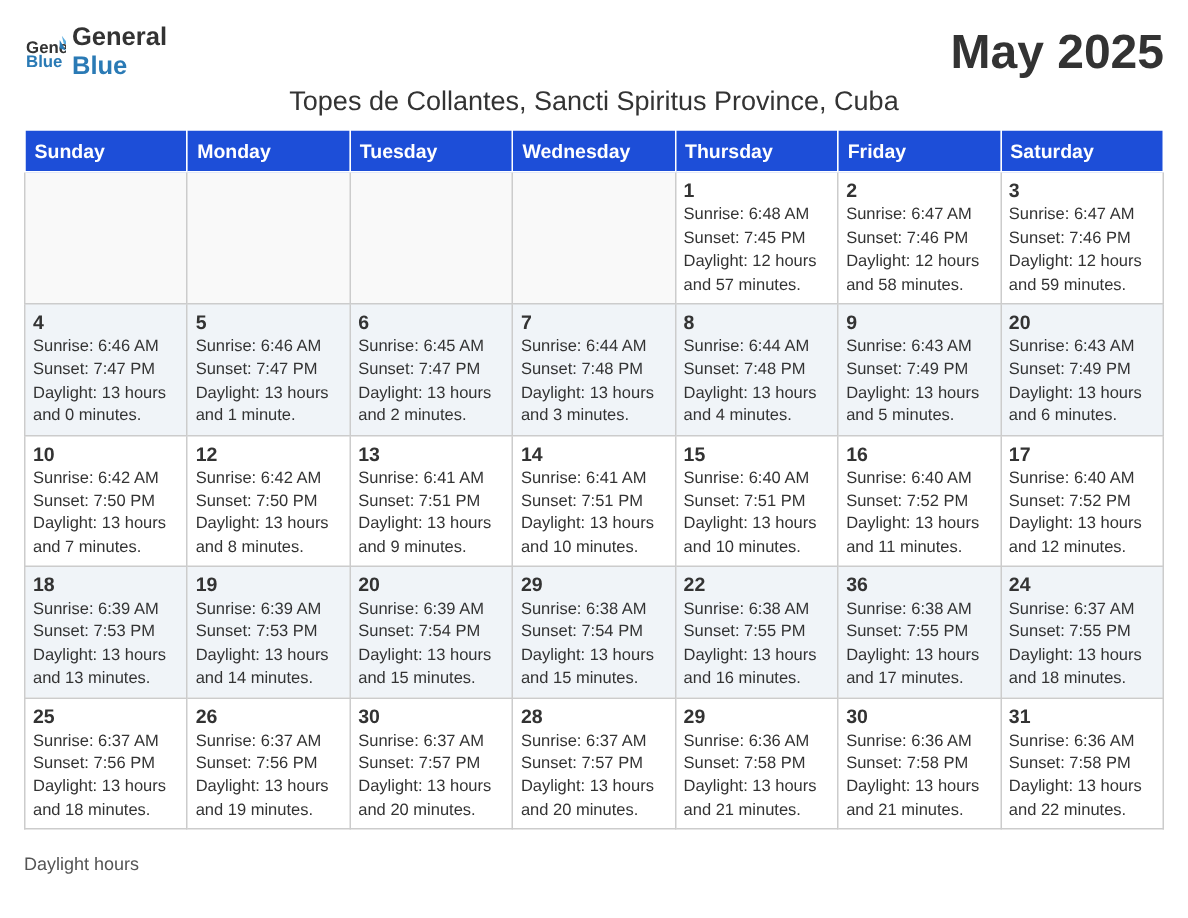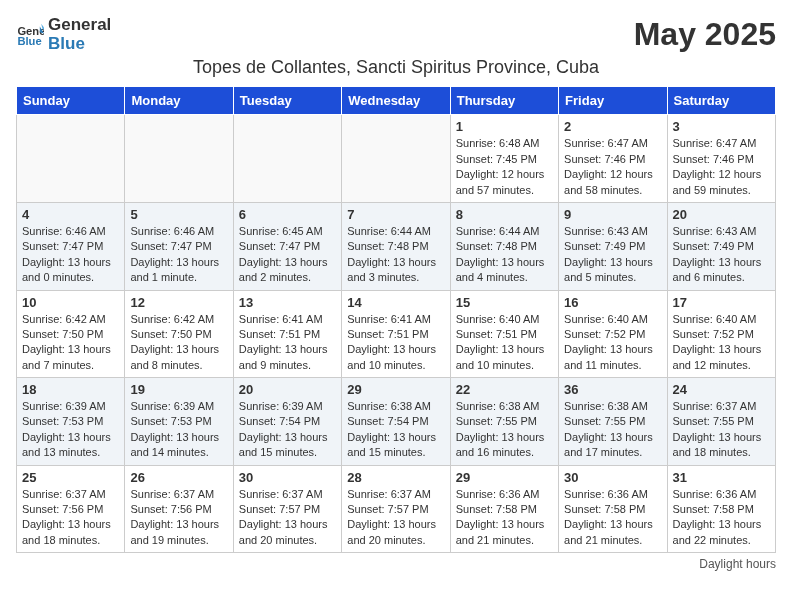--- a/index.html
+++ b/index.html
@@ -71,24 +71,24 @@
     }
     .day-info {
       font-size: 11px;
       line-height: 1.4;
       color: #333;
     }
     tr:nth-child(even) td:not(.empty) {
       background: #f0f4f8;
     }
     .footer {
-      margin-top: 4px;
+      margin-top: 16px;
       font-size: 12px;
       color: #555;
-      text-align: right;
+      text-align: left;
     }
   </style>
 </head>
 <body>
 
 <div class="header">
   <div class="logo">
     <svg class="logo-icon" viewBox="0 0 40 40">
       <text x="2" y="20" font-size="16" font-weight="bold" fill="#333">General</text>
       <text x="2" y="34" font-size="16" font-weight="bold" fill="#2a7ab5">Blue</text>

